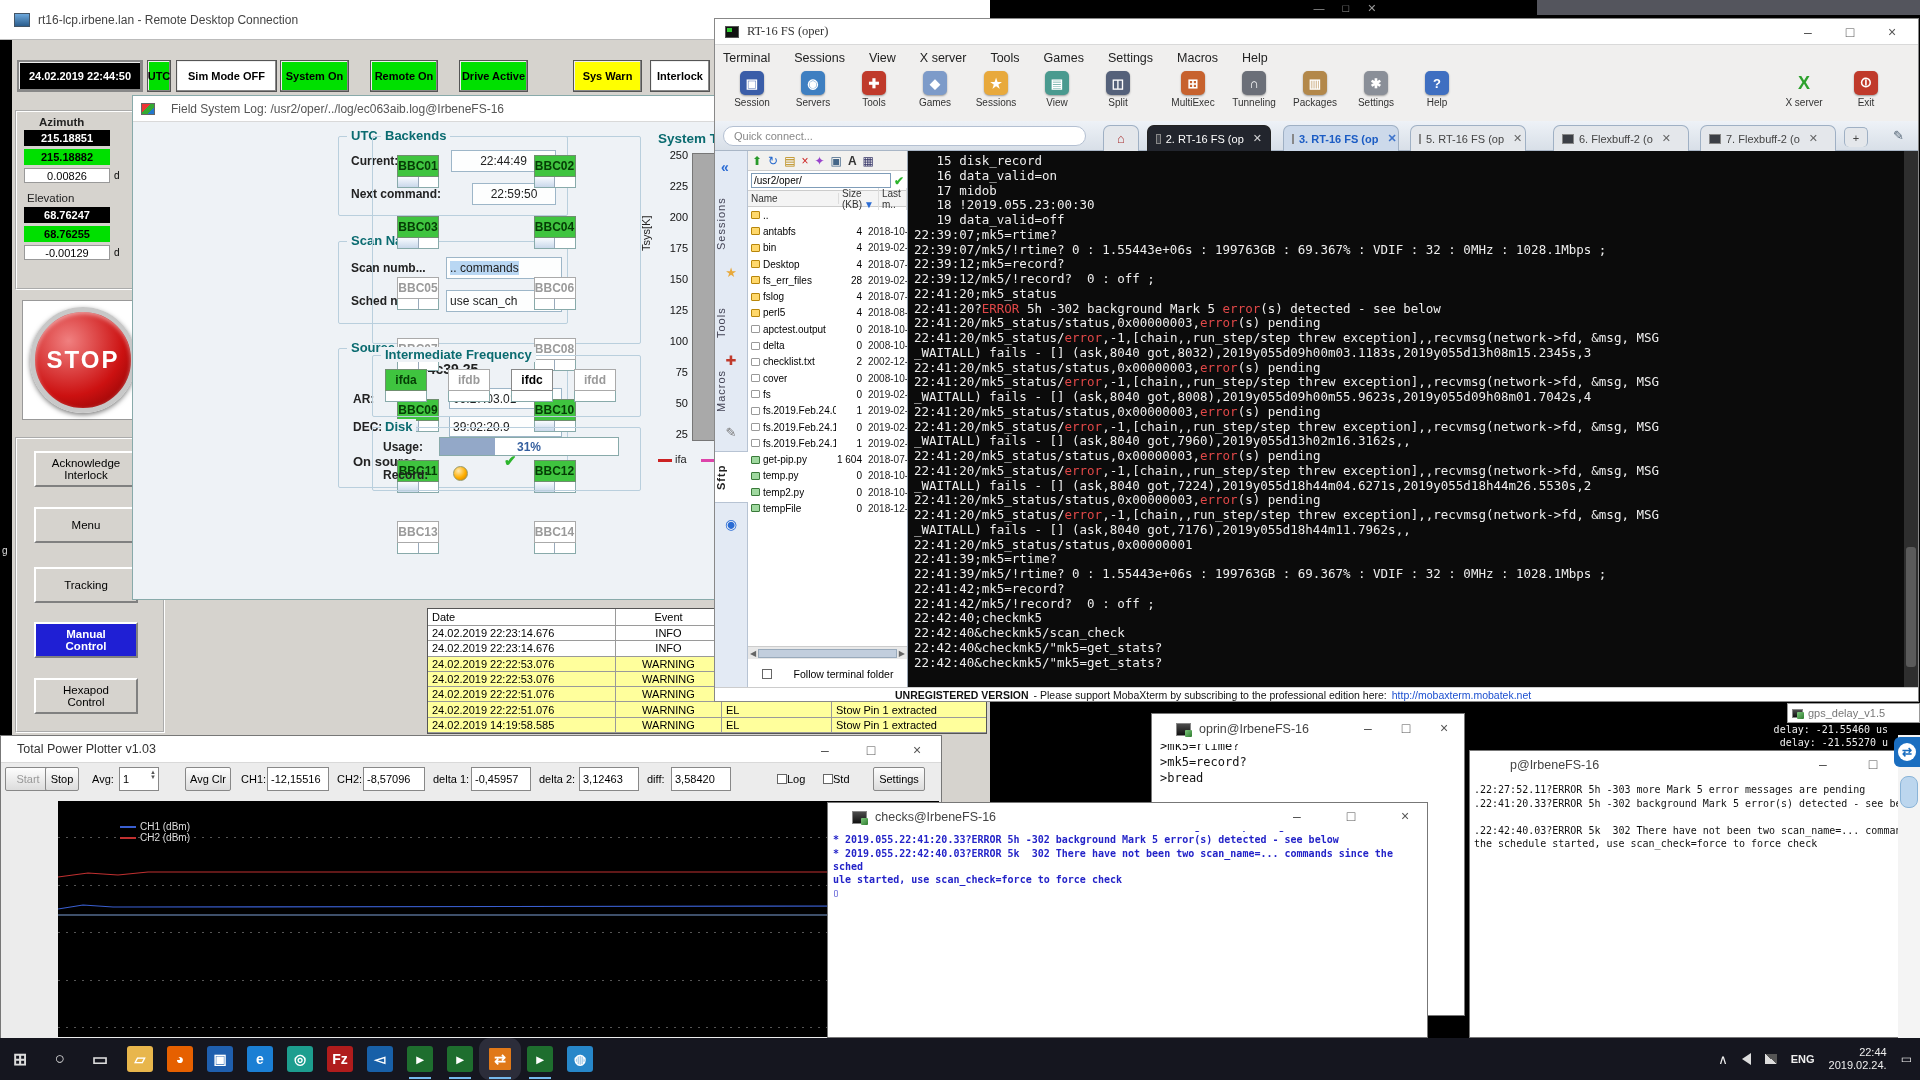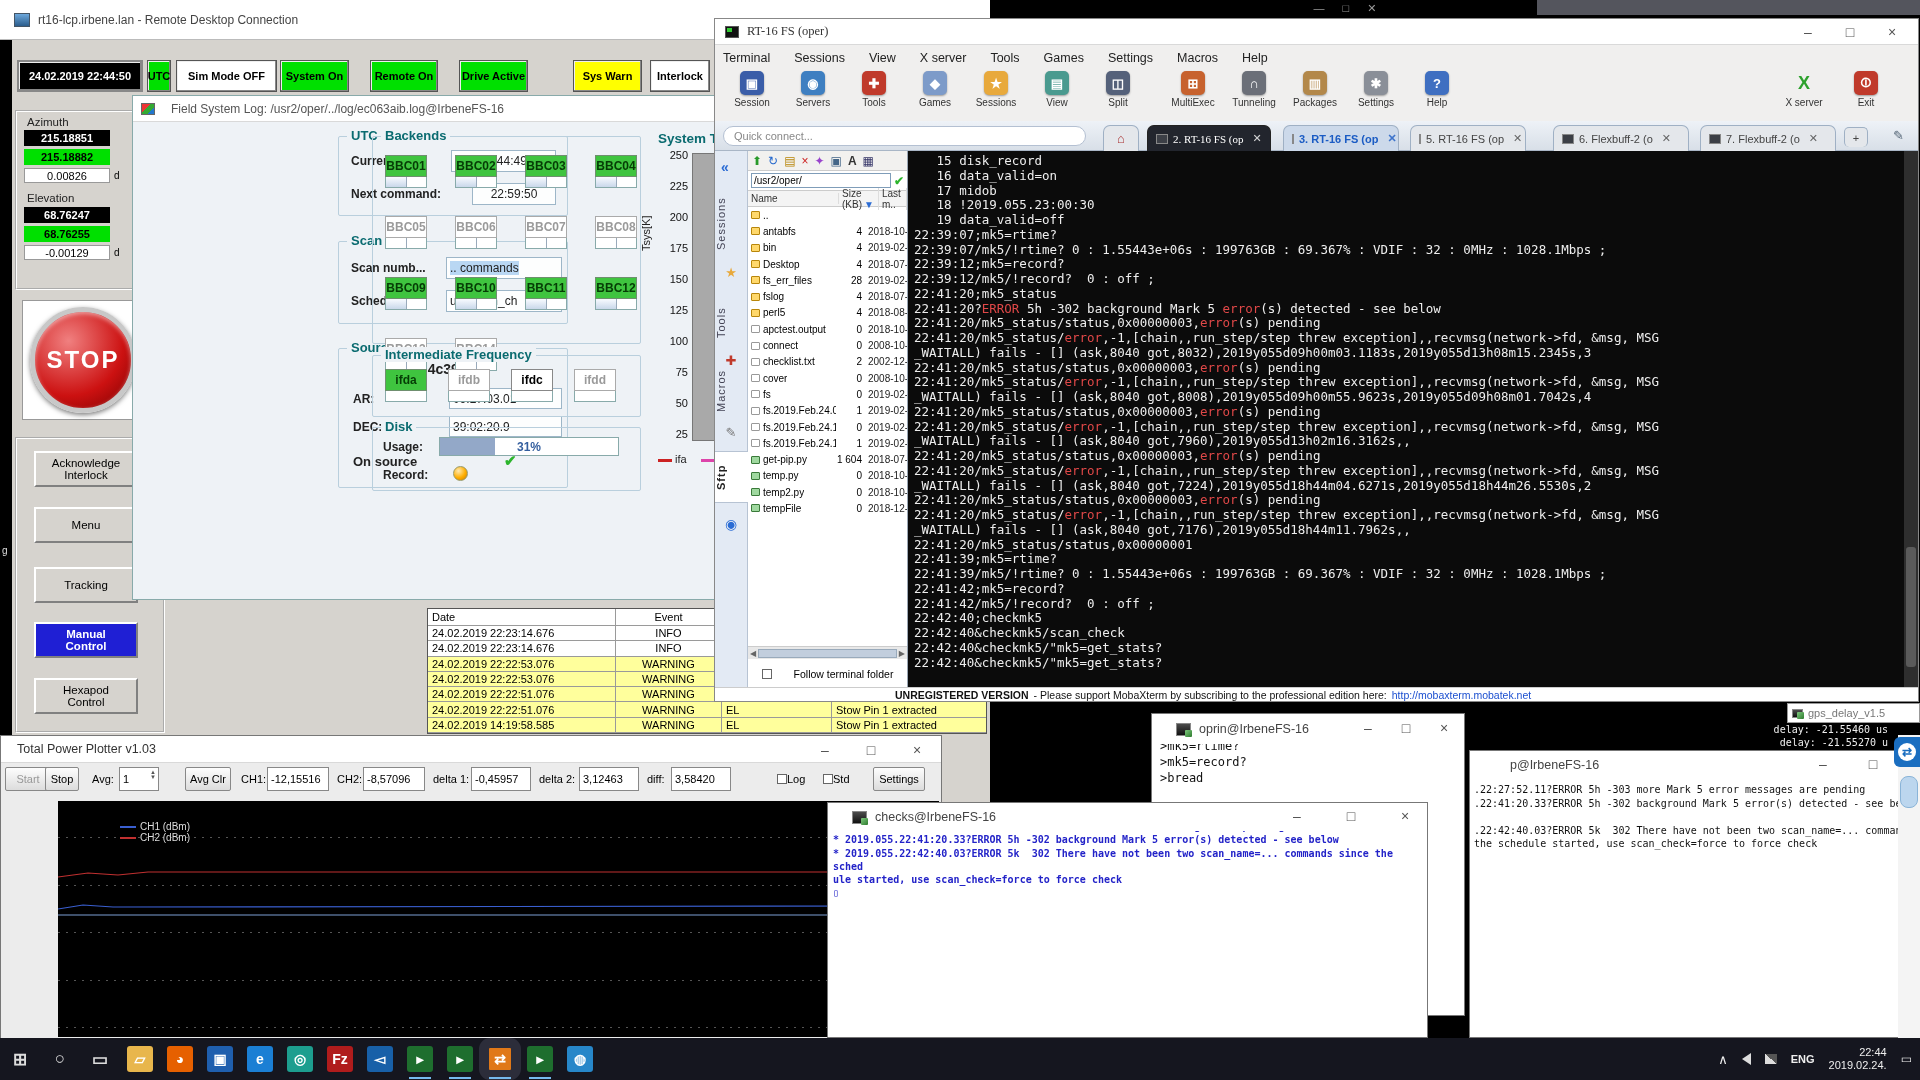--- a/index.html
+++ b/index.html
@@ -159,21 +159,21 @@
     <div class="statbtn green" style="left: 147px; width: 24px;">UTC</div>
         <div class="statbtn white" style="left: 176px; width: 101px;">Sim Mode OFF</div>
         <div class="statbtn green" style="left: 280px; width: 69px;">System On</div>
         <div class="statbtn green" style="left: 370px; width: 68px;">Remote On</div>
         <div class="statbtn green" style="left: 459px; width: 69px;">Drive Active</div>
         <div class="statbtn yellow" style="left: 573px; width: 69px;">Sys Warn</div>
         <div class="statbtn white" style="left: 650px; width: 60px;">Interlock</div>
       </div>
 
     <div class="abs" style="left:15px;top:110px;width:169px;height:180px;border:2px groove #fff;">
-      <div class="abs fslabel" style="left:10px;top:4px;font-weight:normal;font-size:11.5px;">Azimuth</div>
+      <div class="abs fslabel" style="left:22px;top:4px;font-weight:bold;font-size:11.5px;">Azimuth</div>
       <div class="abs" style="left:7px;top:18px;width:86px;height:16px;background:#000;color:#fff;font-weight:bold;font-size:11px;text-align:center;line-height:16px;">215.18851</div>
       <div class="abs" style="left:7px;top:37px;width:86px;height:16px;background:#00e000;color:#000;font-weight:bold;font-size:11px;text-align:center;line-height:16px;">215.18882</div>
       <div class="abs sunken" style="left:7px;top:56px;width:86px;height:15px;font-size:11px;text-align:center;line-height:14px;border-color:#999;">0.00826</div>
       <div class="abs" style="left:97px;top:58px;font-size:10px;">d</div>
       <div class="abs fslabel" style="left:10px;top:80px;font-weight:normal;font-size:11.5px;">Elevation</div>
       <div class="abs" style="left:7px;top:95px;width:86px;height:16px;background:#000;color:#fff;font-weight:bold;font-size:11px;text-align:center;line-height:16px;">68.76247</div>
       <div class="abs" style="left:7px;top:114px;width:86px;height:16px;background:#00e000;color:#000;font-weight:bold;font-size:11px;text-align:center;line-height:16px;">68.76255</div>
       <div class="abs sunken" style="left:7px;top:133px;width:86px;height:15px;font-size:11px;text-align:center;line-height:14px;border-color:#999;">-0.00129</div>
       <div class="abs" style="left:97px;top:135px;font-size:10px;">d</div>
     </div>
@@ -287,21 +287,21 @@
       <div class="abs fslabel" style="left:14px;top:43px;">AR:</div>
       <div class="abs fsbox" style="left:110px;top:39px;width:113px;height:21px;justify-content:flex-start;padding-left:3px;">09:27:03.01</div>
       <div class="abs fslabel" style="left:14px;top:71px;">DEC:</div>
       <div class="abs fsbox" style="left:110px;top:67px;width:113px;height:21px;justify-content:flex-start;padding-left:3px;">39:02:20.9</div>
       <div class="abs fslabel" style="left:14px;top:105px;font-size:13px;">On source</div>
       <div class="abs gcheck" style="left:165px;top:103px;font-size:15px;">✔</div>
     </div>
 
     <div class="grp" style="left:239px;top:40px;width:269px;height:208px;left:239px;">
       <div class="grplabel">Backends</div>
-      <div id="bbc-grid" class="abs" style="left:12px;top:18px;width:245px;display:grid;grid-template-columns:repeat(4,1fr);grid-row-gap:13px;grid-column-gap:7px;gap:28px;">
+      <div id="bbc-grid" class="abs" style="left:24px;top:18px;width:245px;display:grid;grid-template-columns:repeat(2,1fr);grid-row-gap:13px;grid-column-gap:7px;gap:28px;">
           <div>
             <div class="bbc on">BBC01</div>
             <div class="bbccell">
               <i></i>
               <i></i>
             </div>
           </div>
           <div>
             <div class="bbc on">BBC02</div>
             <div class="bbccell">
@@ -556,21 +556,21 @@
       </div>
 
     <div class="tabrow">
       <div class="abs sunken" style="left:8px;top:5px;width:363px;height:20px;border-radius:10px;border-color:#b4c0d2;display:flex;align-items:center;padding-left:10px;">
         <span style="font-size:11px;color:#888;">Quick connect...</span>
       </div>
       <div class="mtab" style="left:388px;width:36px;justify-content:center;">
         <span style="font-size:13px;color:#a33;">⌂</span>
       </div>
       <div id="moba-tabs">
-          <div class="mtab active" style="left: 432px; width: 124px; font-family: Liberation Serif, serif;">
+          <div class="mtab active" style="left: 432px; width: 124px;">
             <span class="ticon"></span>
             <span>2. RT-16 FS (op</span>
             <span class="x">✕</span>
           </div>
           <div class="mtab blue" style="left: 568px; width: 116px;">
             <span class="ticon"></span>
             <span>3. RT-16 FS (op</span>
             <span class="x">✕</span>
           </div>
           <div class="mtab" style="left: 695px; width: 116px;">
@@ -688,21 +688,21 @@
             <div class="fname">
               <span class="fico file"></span>
               <span style="overflow: hidden; white-space: nowrap;">apctest.output</span>
             </div>
             <div class="fsize">0</div>
             <div class="fdate">2018-10-19 ..</div>
           </div>
           <div class="frow">
             <div class="fname">
               <span class="fico file"></span>
-              <span style="overflow: hidden; white-space: nowrap;">connect</span>
+              <span style="overflow: hidden; white-space: nowrap;">delta</span>
             </div>
             <div class="fsize">0</div>
             <div class="fdate">2008-10-06 ..</div>
           </div>
           <div class="frow">
             <div class="fname">
               <span class="fico file"></span>
               <span style="overflow: hidden; white-space: nowrap;">checklist.txt</span>
             </div>
             <div class="fsize">2</div>

